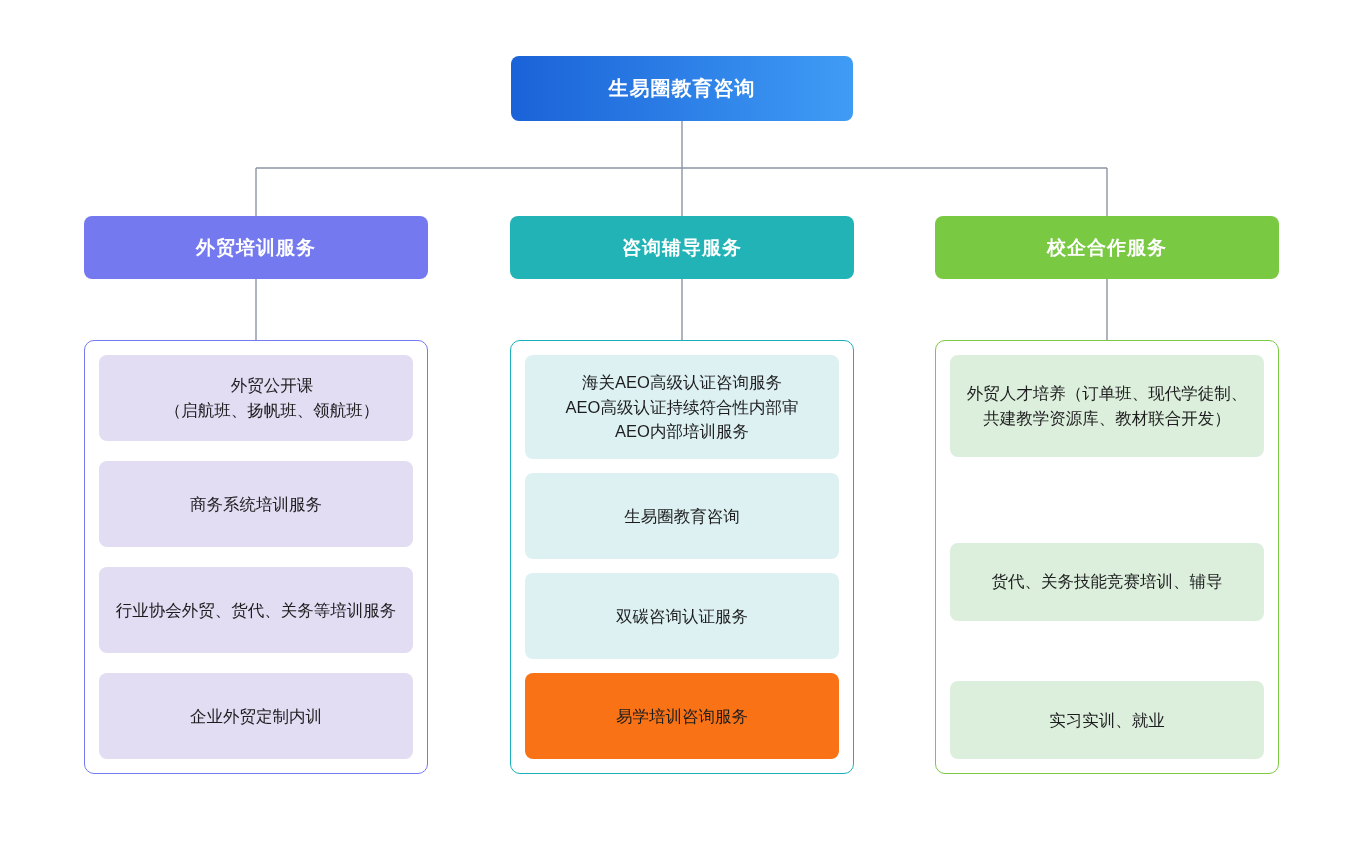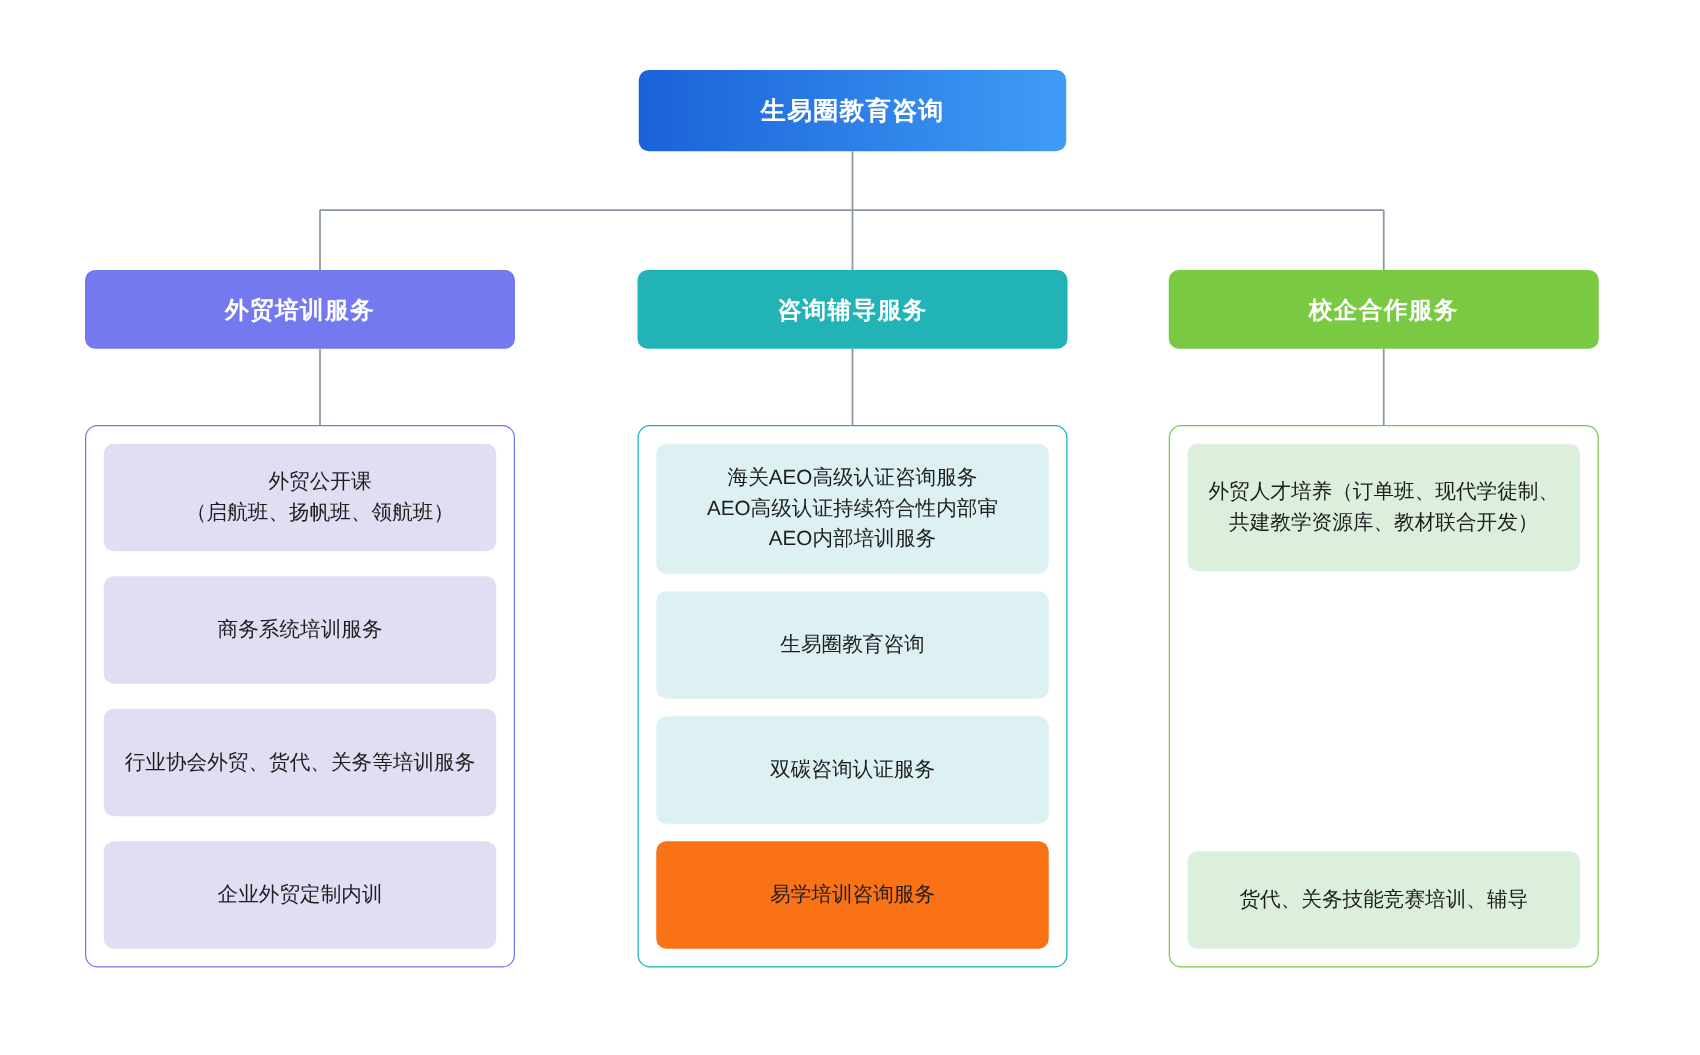--- a/index.html
+++ b/index.html
@@ -48,21 +48,21 @@
     z-index: 2;
   }
 
   
   .column {
     position: absolute;
     top: 216px;
     width: 344px;
     z-index: 2;
   }
-  .col-1 { left: 68px; }
+  .col-1 { left: 84px; }
   .col-2 { left: 510px; }
   .col-3 { left: 935px; }
 
   .cat-header {
     width: 100%;
     height: 63px;
     border-radius: 8px;
     display: flex;
     align-items: center;
     justify-content: center;
@@ -184,16 +184,17 @@
     </div>
   </div>
 
   <div class="column col-3">
     <div class="cat-header" style="background: rgb(122, 201, 67);">
       <span>校企合作服务</span>
     </div>
     <div class="group-box" style="border-color: rgb(122, 201, 67);">
       <div class="item-card card-1" style="background: rgb(220, 239, 220); text-align: center;">外贸人才培养（订单班、现代学徒制、共建教学资源库、教材联合开发）</div>
       <div class="item-card card-2" style="background: rgb(220, 239, 220);">货代、关务技能竞赛培训、辅导</div>
+      <div class="item-card card-3" style="background: rgb(220, 239, 220);">实习实训、就业</div>
     </div>
   </div>
 
 </div>
 
 </body></html>

